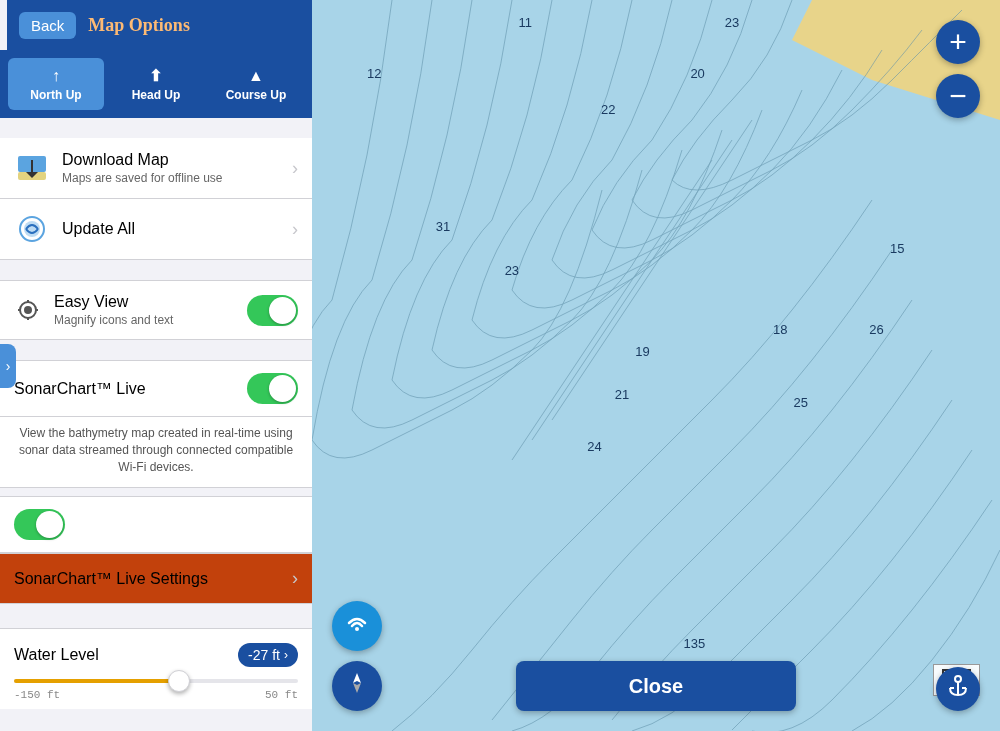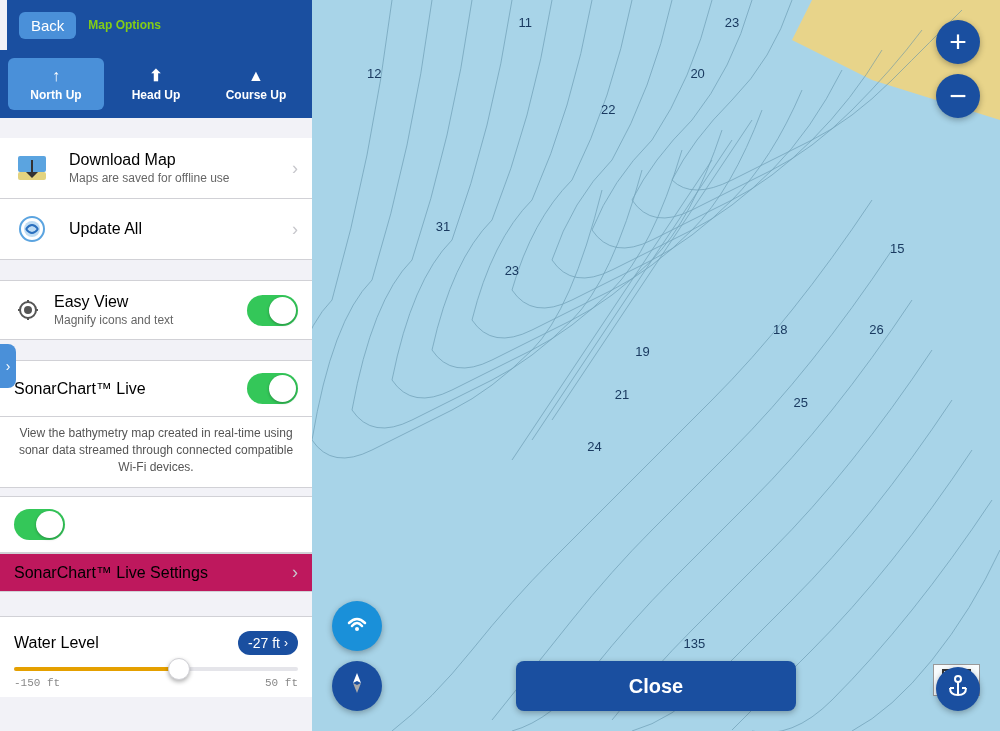--- a/index.html
+++ b/index.html
@@ -32,23 +32,24 @@
       color: white;
       border: none;
       border-radius: 6px;
       padding: 5px 12px;
       font-size: 15px;
       font-weight: 500;
       cursor: pointer;
       margin-right: 12px;
     }
     .header-title {
-      color: #84cc16;
-      font-size: 12px;
+      color: #fdba74;
+      font-size: 18px;
       font-weight: 600;
+      font-family: Liberation Serif, serif;
     }
 
     
     .panel-scroll {
       flex: 1;
       overflow-y: auto;
       overflow-x: hidden;
     }
 
     
@@ -81,21 +82,21 @@
       font-size: 16px;
     }
 
     
     .list-item {
       background: white;
       border-bottom: 1px solid #d1d1d6;
       padding: 12px 14px;
       display: flex;
       align-items: center;
-      gap: 19px;
+      gap: 12px;
       cursor: pointer;
     }
     .list-item:first-child {
       border-top: 1px solid #d1d1d6;
     }
     .list-item-icon {
       width: 36px;
       height: 36px;
       flex-shrink: 0;
       display: flex; align-items: center; justify-content: center;
@@ -214,24 +215,24 @@
       justify-content: space-between;
     }
     .section-header-title {
       font-size: 16px;
       font-weight: 500;
       color: #000;
     }
 
     
     .settings-link-row {
-      background: #be185d;
+      background: #c2410c;
       border-top: 1px solid #d1d1d6;
       border-bottom: 1px solid #d1d1d6;
-      padding: 8px 14px;
+      padding: 14px 14px;
       display: flex;
       align-items: center;
       justify-content: space-between;
       cursor: pointer;
     }
     .settings-link-title {
       font-size: 16px;
       font-weight: 500;
       color: #000;
     }

